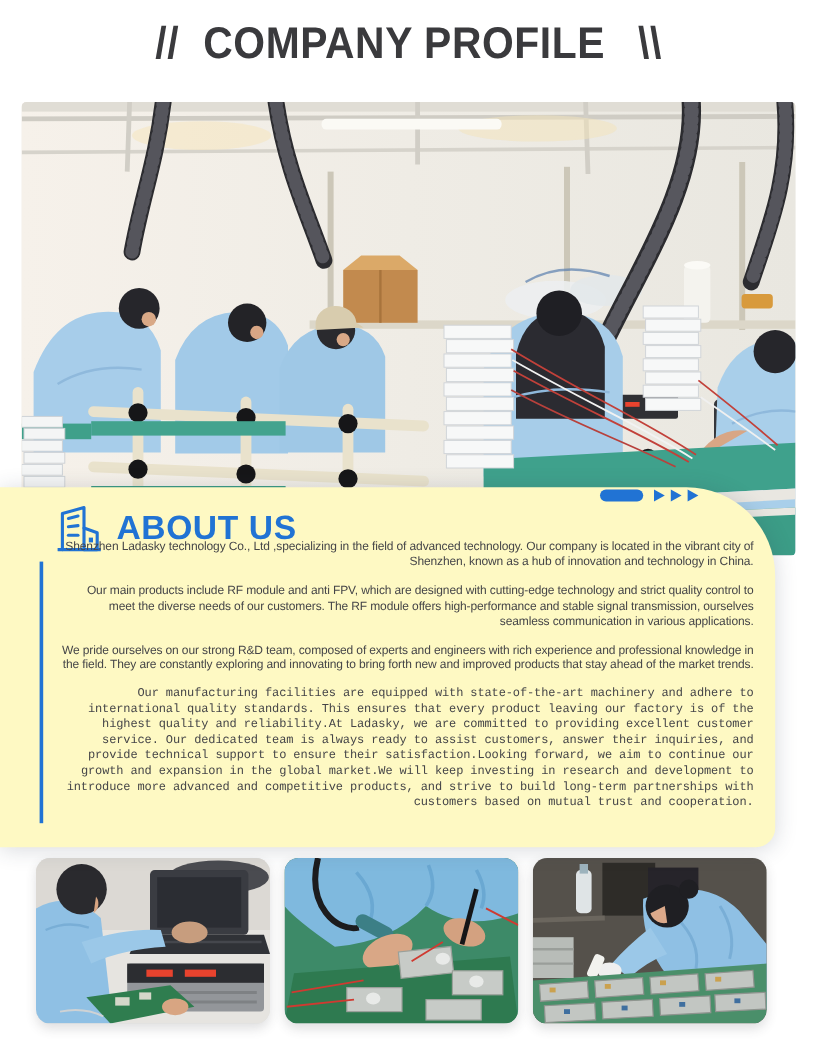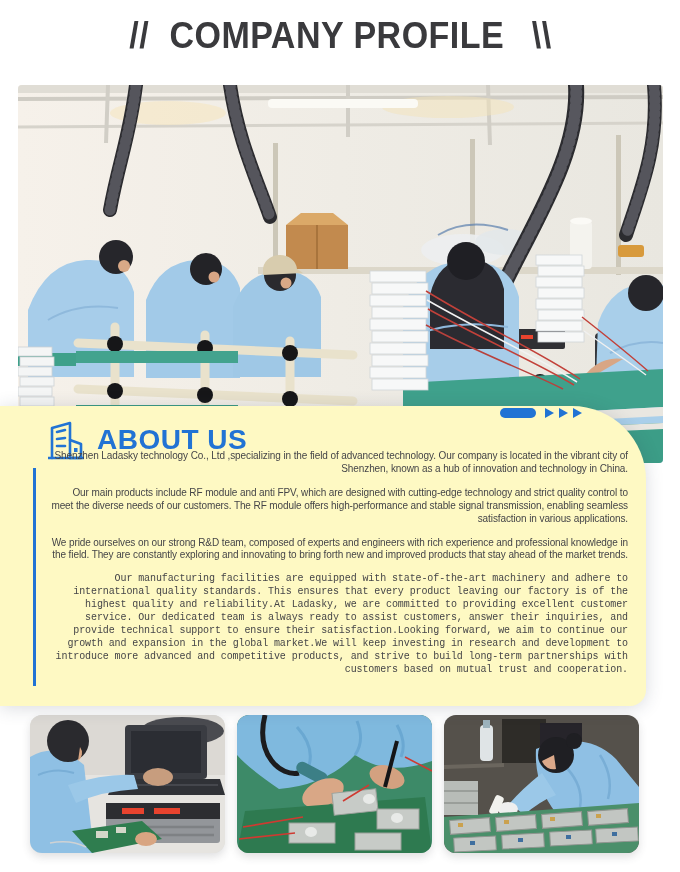--- a/index.html
+++ b/index.html
@@ -257,21 +257,21 @@
         <line x1="9" y1="26" x2="17" y2="26"></line>
         <rect x="26" y="28" width="3.5" height="4" fill="#2173d4" stroke="none"></rect>
         <line x1="0" y1="38" x2="36" y2="38"></line>
       </g>
     </svg>
     <span class="about-title">ABOUT US</span>
   </div>
   <div class="about-rule"></div>
   <div class="about-body">
     <p>Shenzhen Ladasky technology Co., Ltd ,specializing in the field of advanced technology. Our company is located in the vibrant city of Shenzhen, known as a hub of innovation and technology in China.</p>
-    <p>Our main products include RF module and anti FPV, which are designed with cutting-edge technology and strict quality control to meet the diverse needs of our customers. The RF module offers high-performance and stable signal transmission, enabling seamless satisfaction in various applications.</p>
+    <p>Our main products include RF module and anti FPV, which are designed with cutting-edge technology and strict quality control to meet the diverse needs of our customers. The RF module offers high-performance and stable signal transmission, ourselves seamless communication in various applications.</p>
     <p>We pride ourselves on our strong R&amp;D team, composed of experts and engineers with rich experience and professional knowledge in the field. They are constantly exploring and innovating to bring forth new and improved products that stay ahead of the market trends.</p>
     <p>Our manufacturing facilities are equipped with state-of-the-art machinery and adhere to international quality standards. This ensures that every product leaving our factory is of the highest quality and reliability.At Ladasky, we are committed to providing excellent customer service. Our dedicated team is always ready to assist customers, answer their inquiries, and provide technical support to ensure their satisfaction.Looking forward, we aim to continue our growth and expansion in the global market.We will keep investing in research and development to introduce more advanced and competitive products, and strive to build long-term partnerships with customers based on mutual trust and cooperation.</p>
   </div>
 </div>
 
 <div class="deco">
   <span class="pill"></span>
   <span class="tri"></span>
   <span class="tri"></span>
   <span class="tri"></span>

